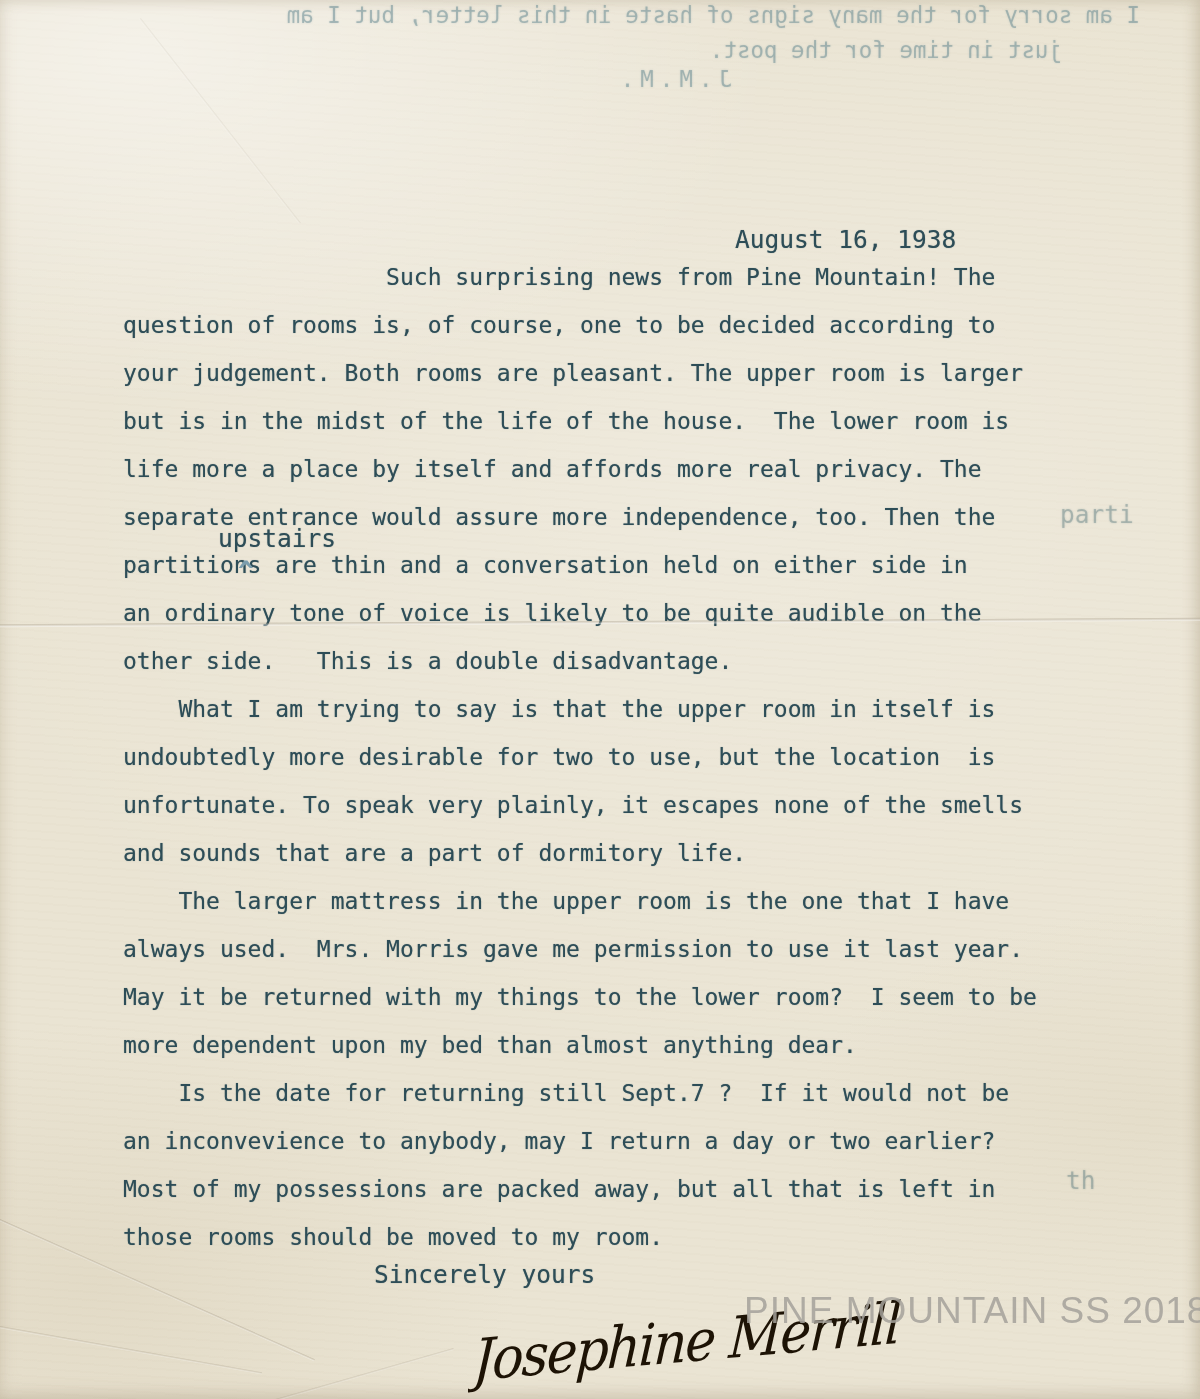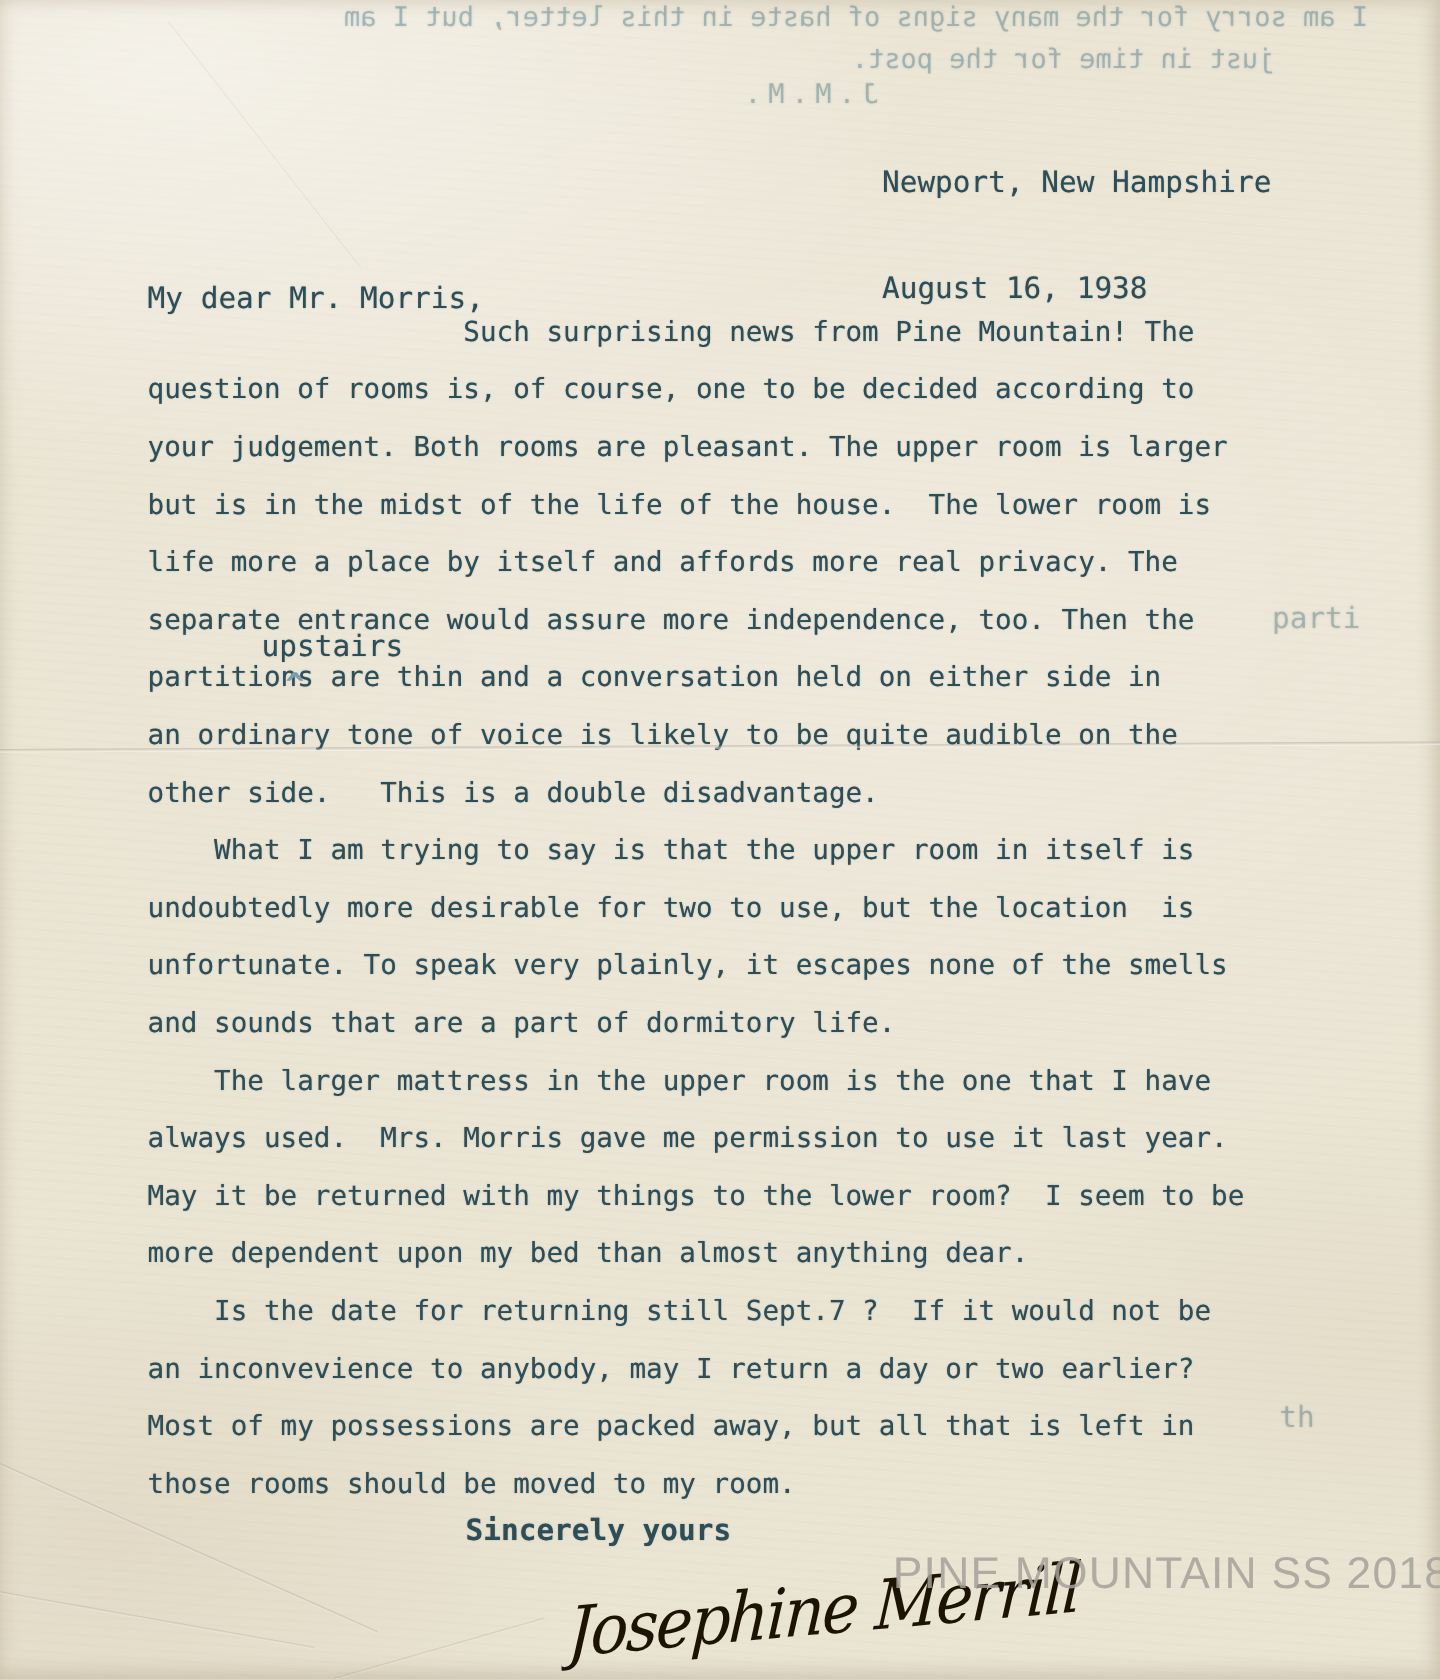--- a/index.html
+++ b/index.html
@@ -33,21 +33,21 @@
   }
   .ghost-frag{
     position:absolute; color:rgba(45,90,100,0.26); font-size:24.5px; white-space:pre;
     text-shadow:0 0 2px rgba(45,90,100,0.2);
   }
   .insert-word{ position:absolute; left:218px; top:524px; }
   .insert-caret{
     position:absolute; left:238px; top:556px; color:#7b9dad; font-size:26px;
     font-weight:bold; text-shadow:none;
   }
-  .closing{ position:absolute; left:388px; top:1260px;font-weight:bold; }
+  .closing{ position:absolute; left:374px; top:1260px; }
   .signature-wrap{ position:absolute; left:468px; top:1272px; width:470px; height:130px; }
   .watermark{
     position:absolute; left:744px; top:1290px; font-family:"Liberation Sans", sans-serif;
     font-size:37px; color:#a5a29b; opacity:0.85; letter-spacing:1px; white-space:nowrap;
   }
   
   .crease{ position:absolute; pointer-events:none; }
   .crease-mid{
     left:-10px; top:621px; width:1220px; height:3px; transform:rotate(-0.3deg);
     background:linear-gradient(to bottom, rgba(125,110,85,0.30), rgba(255,255,255,0.55));
@@ -63,24 +63,22 @@
 </style>
 </head>
 <body>
 
 <div class="page">
 
   <div class="ghostline" style="left:283px; top:2px;  width:857px;">I am sorry for the many signs of haste in this letter, but I am</div>
   <div class="ghostline" style="left:710px; top:37px; width:352px;">just in time for the post.</div>
   <div class="ghostline" style="left:612px; top:66px; width:120px; letter-spacing:6px;">J.M.M.</div>
 
-  <div class="typed" style="left:735px; top:137px;">Newport, New Hampshire</div>
   <div class="typed" style="left:735px; top:185px;margin-top:40px;">August 16, 1938</div>
 
-  <div class="typed" style="left:123px; top:234px;">My dear Mr. Morris,</div>
 
   <div class="body-block">
     <div class="line">                   Such surprising news from Pine Mountain! The</div>
     <div class="line">question of rooms is, of course, one to be decided according to</div>
     <div class="line">your judgement. Both rooms are pleasant. The upper room is larger</div>
     <div class="line">but is in the midst of the life of the house.  The lower room is</div>
     <div class="line">life more a place by itself and affords more real privacy. The</div>
     <div class="line">separate entrance would assure more independence, too. Then the</div>
     <div class="line">partitions are thin and a conversation held on either side in</div>
     <div class="line">an ordinary tone of voice is likely to be quite audible on the</div>

